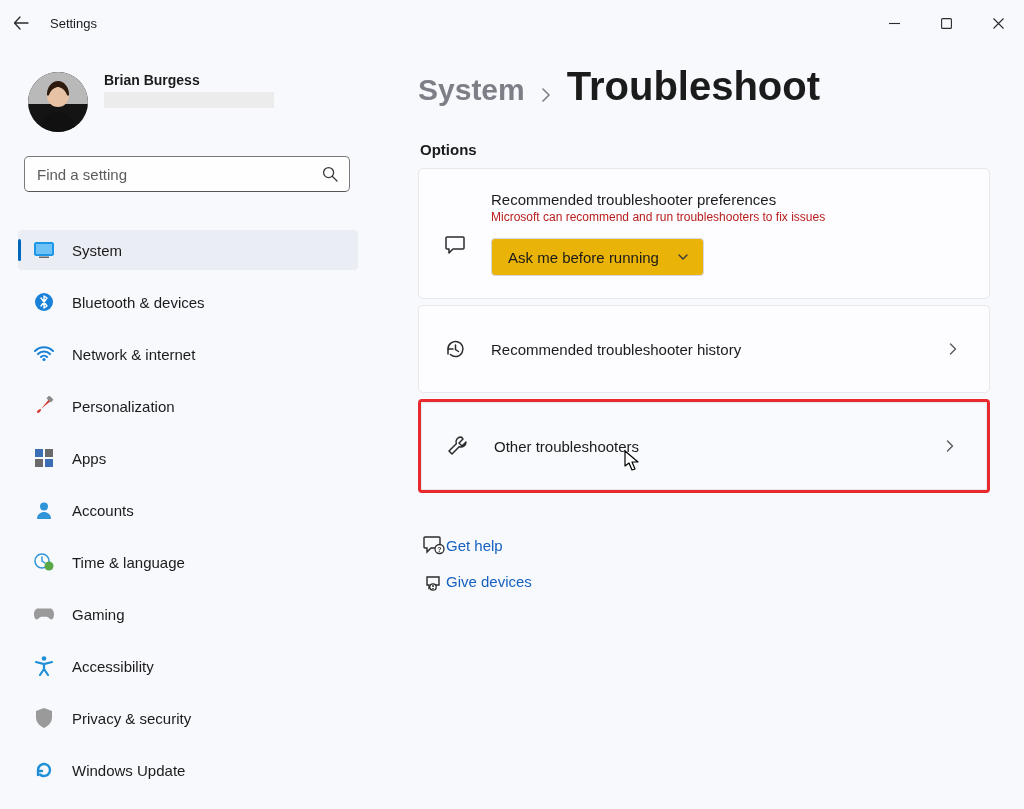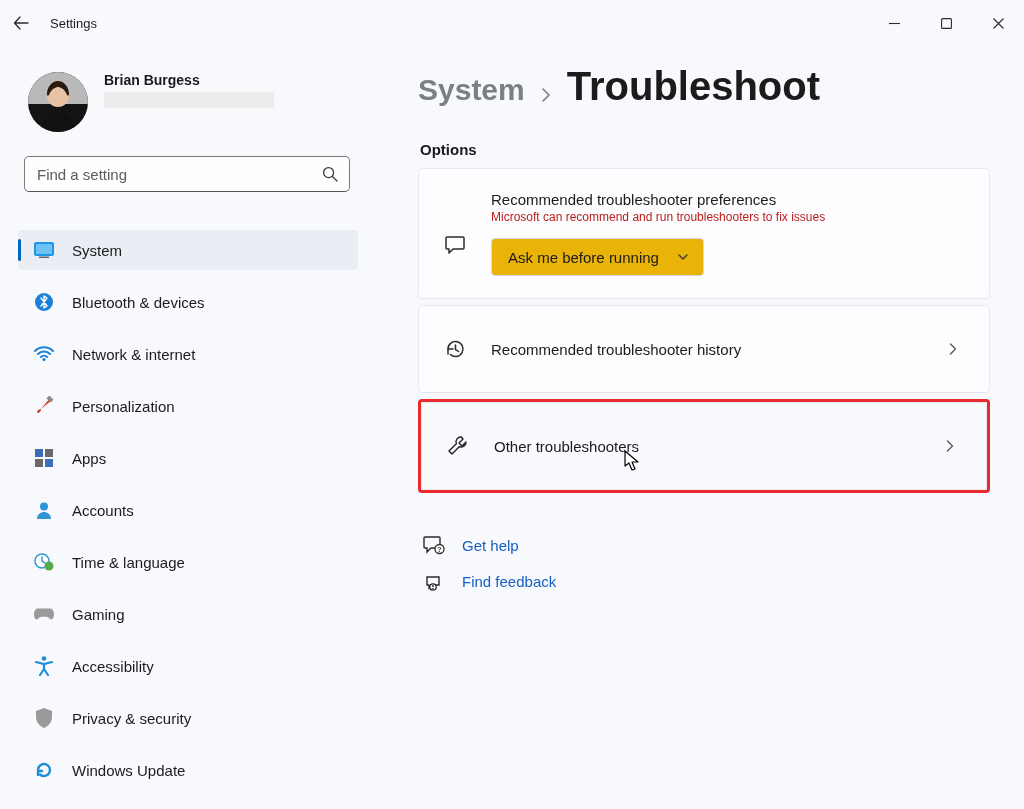--- a/index.html
+++ b/index.html
@@ -60,21 +60,21 @@
   .pref-card .card-row { align-items:center; padding-top:22px; padding-bottom:22px; }
   .dropdown { margin-top:14px; display:inline-flex; align-items:center; gap:18px; height:38px; padding:0 14px 0 16px; border:1px solid #d7d7dd; border-radius:4px; background:#eab308; font-size:15px; }
   .dropdown svg { width:12px; height:12px; }
 
   .highlight-box { border:3px solid #e8292d; border-radius:4px; padding:0; margin-top:6px; }
   .highlight-box .card { margin:0; border-radius:3px; border-color:#e8e8ec; background:#f9fafd; }
 
   .cursor { position:absolute; width:18px; height:22px; pointer-events:none; }
 
   .footer-links { margin-top:34px; }
-  .flink { display:flex; align-items:center; gap:16px; padding:8px 0 8px 4px; }
+  .flink { display:flex; align-items:center; padding:8px 0 8px 4px; }
   .flink .fico { width:24px; display:flex; align-items:center; justify-content:center; }
   .flink a { color:#1560c0; text-decoration:none; font-size:15px; }
 
   svg { display:block; }
 </style>
 </head>
 <body>
 
 <div class="caption">
   <button class="back-btn">
@@ -335,17 +335,17 @@
       </div>
       <div class="flink">
         <span class="fico">
           <svg width="22" height="20" viewBox="0 0 22 20">
               <path d="M4 6h12v8H9l-3 3v-3H4z" fill="none" stroke="#2b2b2b" stroke-width="1.4"></path>
               <circle cx="10" cy="16" r="3.2" fill="#fff" stroke="#2b2b2b" stroke-width="1.3"></circle>
               <circle cx="10" cy="15" r="1" fill="#2b2b2b"></circle>
               <path d="M9 17.5a1.5 1.5 0 0 0 2 0" fill="none" stroke="#2b2b2b" stroke-width="1"></path>
             </svg>
         </span>
-        <a href="#">Find feedback</a>
+        <a href="#">Give devices</a>
       </div>
     </div>
   </main>
 </div>
 
 </body></html>

